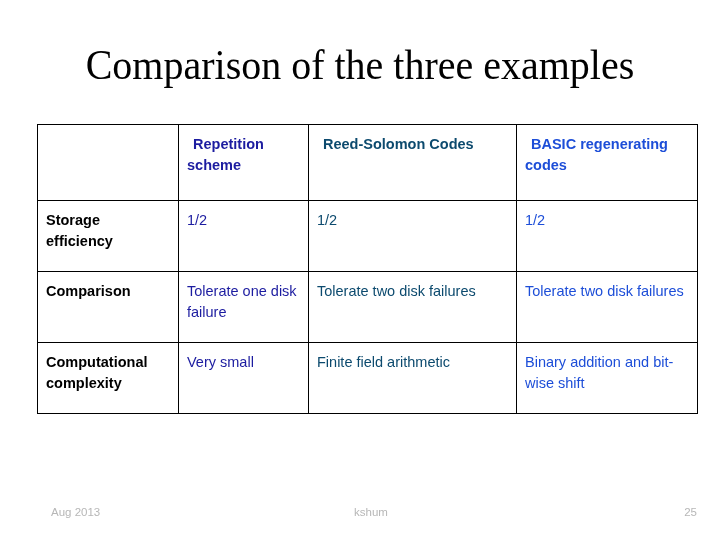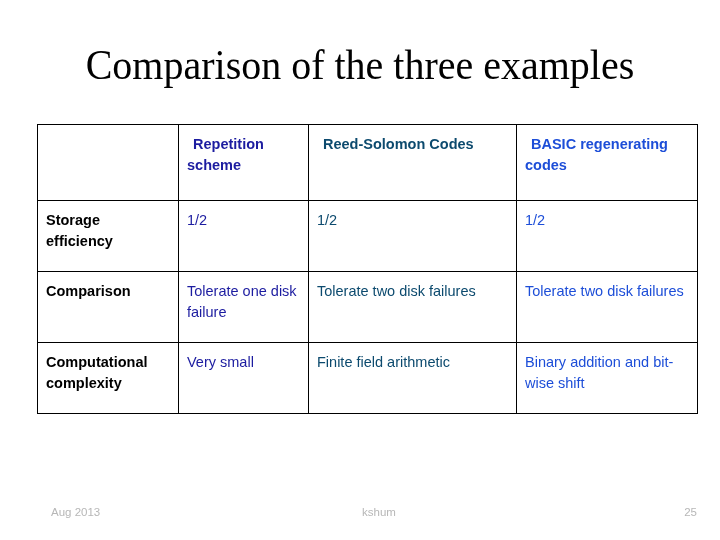--- a/index.html
+++ b/index.html
@@ -94,21 +94,21 @@
   }
   #slide-footer .f-left {
     position: absolute;
     left: 0;
     top: 0;
     text-align: left;
     margin-left: 14px;
   }
   #slide-footer .f-center {
     position: absolute;
-    left: 12px;
+    left: 4px;
     top: 0;
     width: 660px;
     text-align: center;
   }
   #slide-footer .f-right {
     position: absolute;
     right: 0;
     top: 0;
     text-align: right;
     margin-left: 44px;

